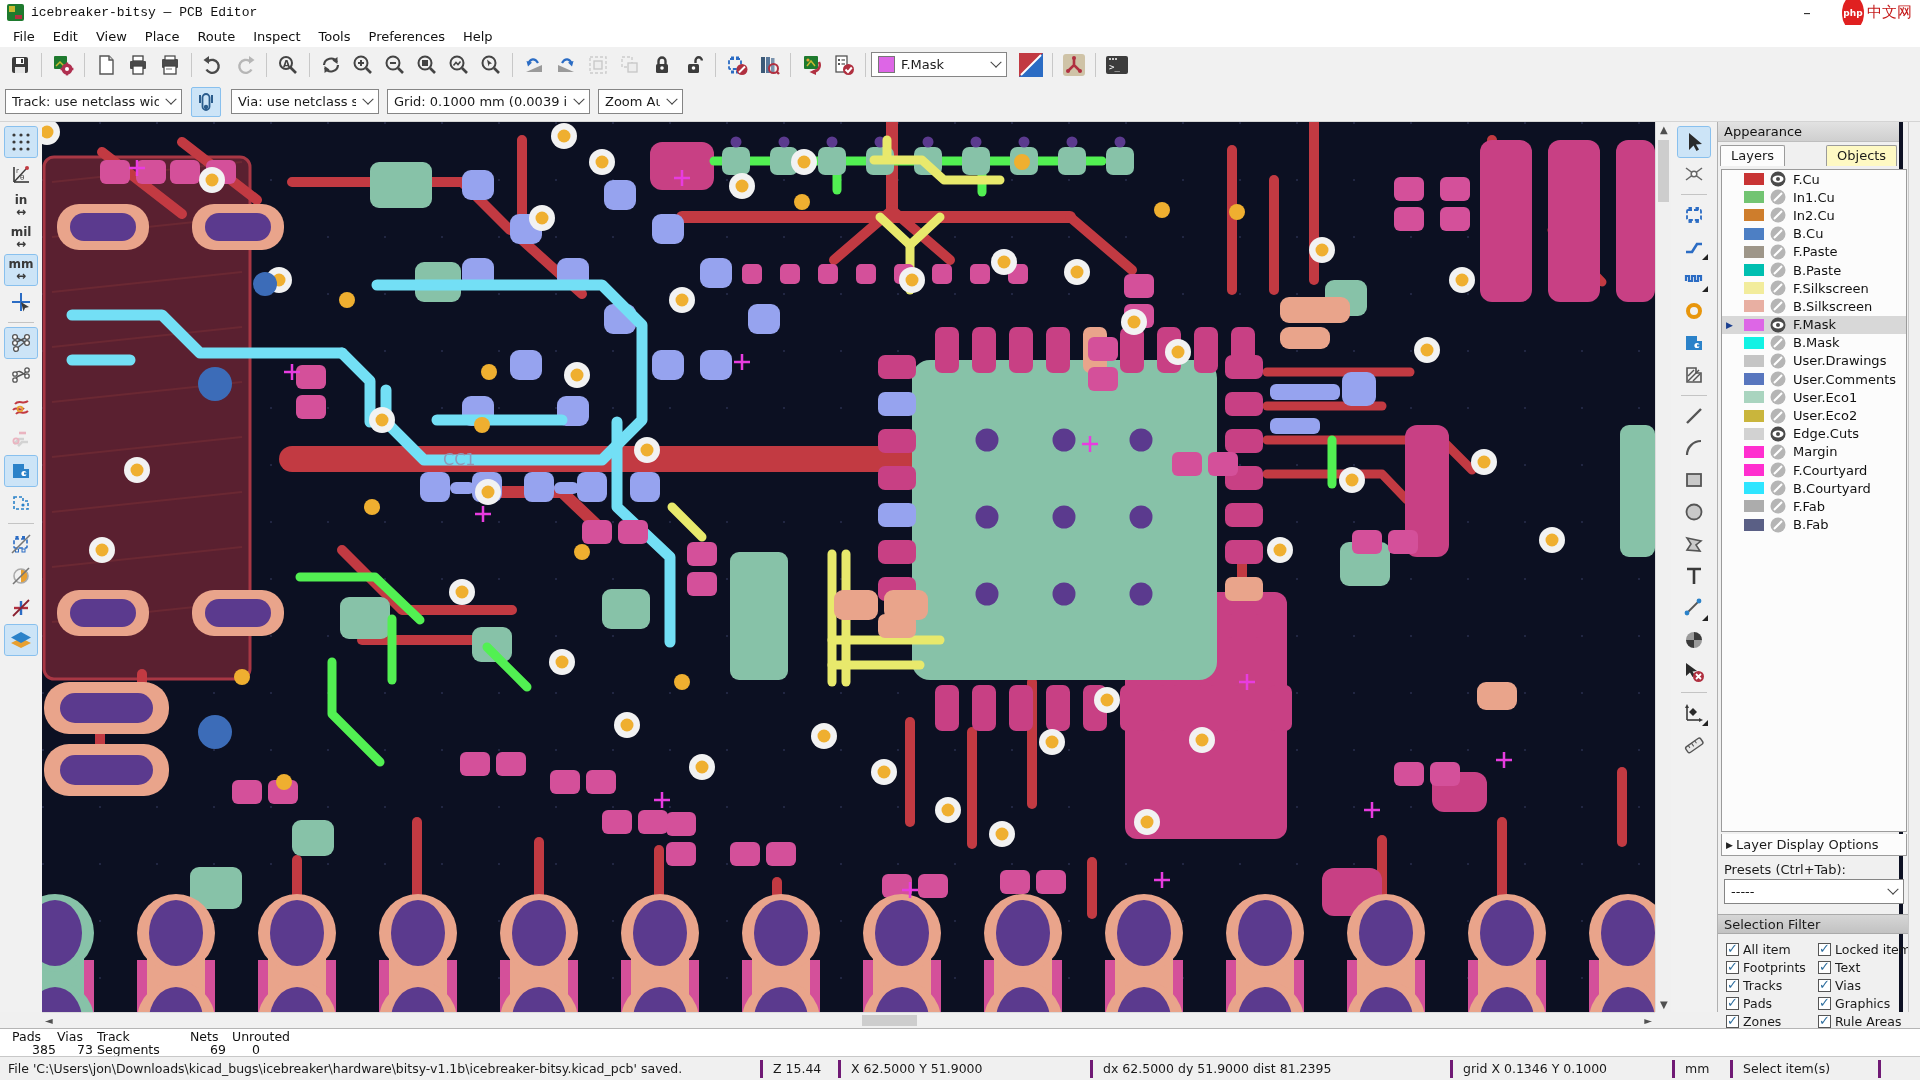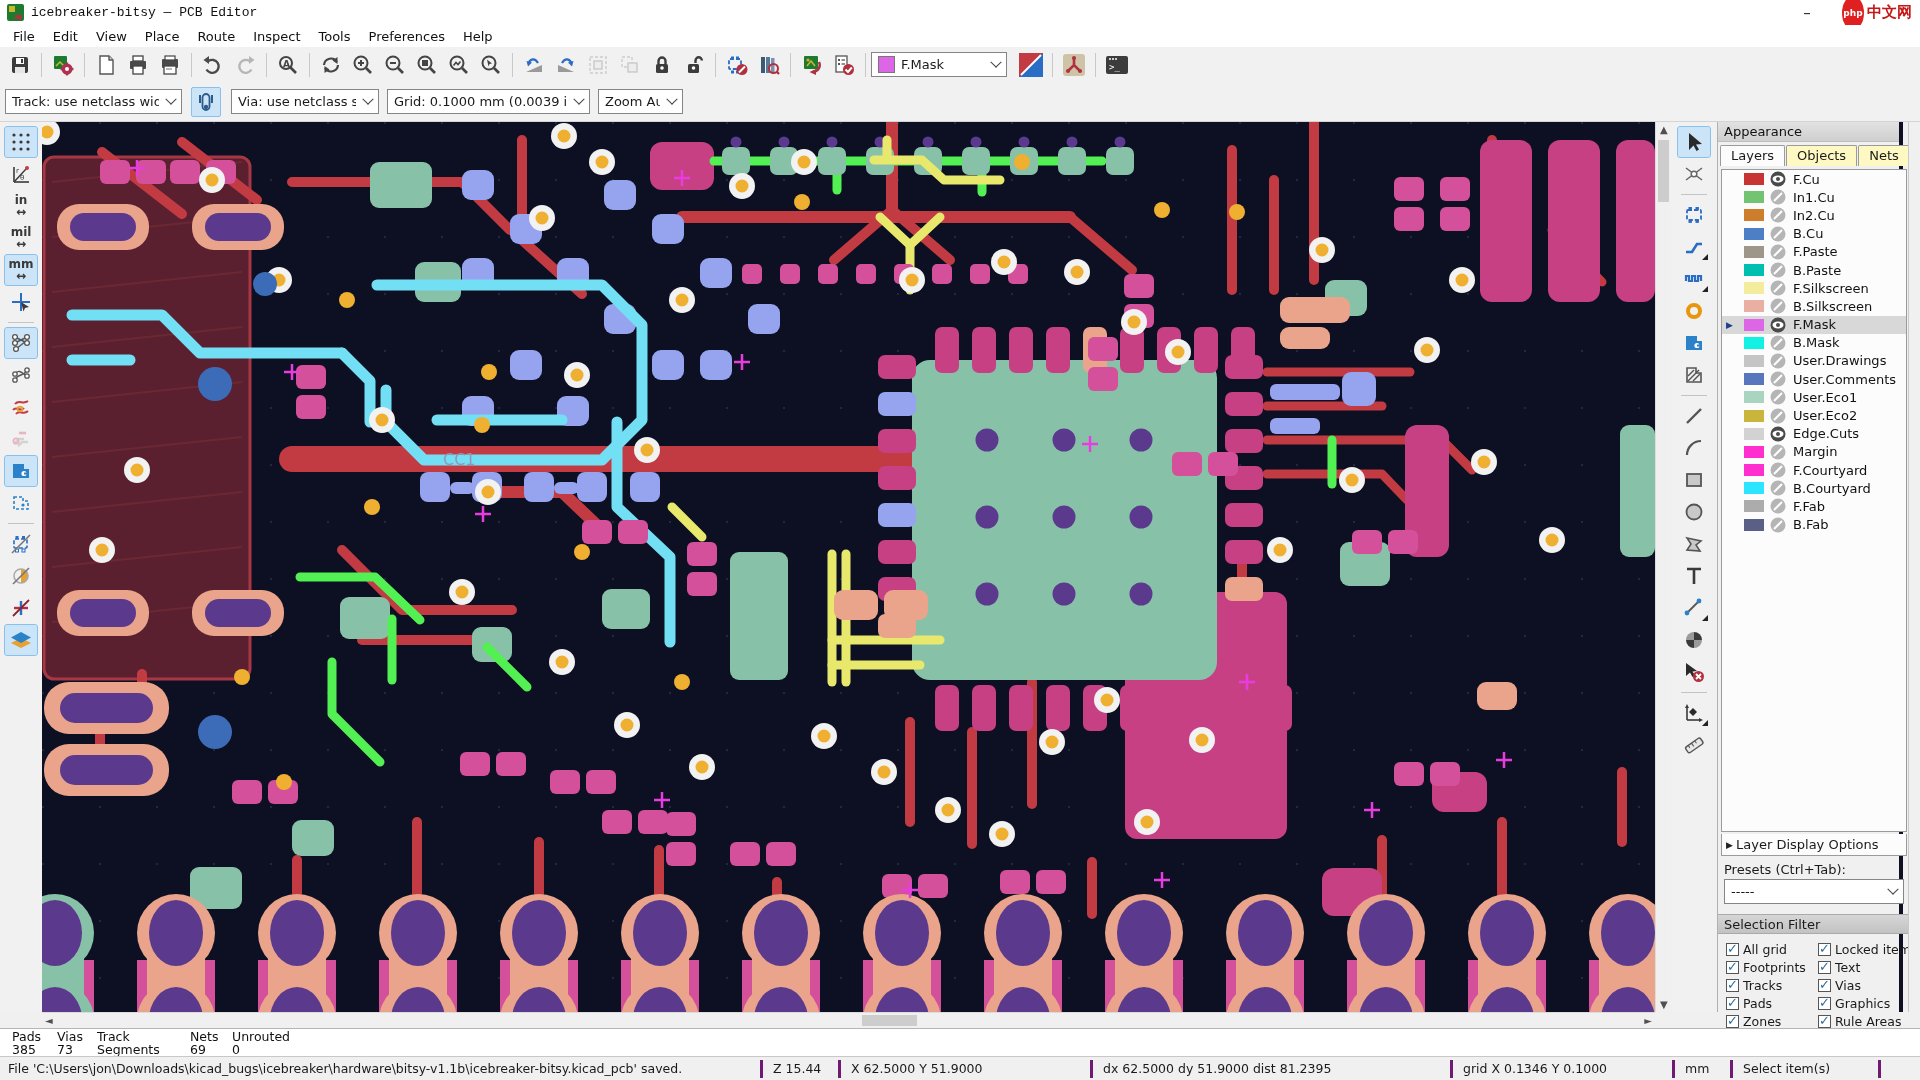--- a/index.html
+++ b/index.html
@@ -8,21 +8,21 @@
   
   #titlebar { position:absolute; left:0; top:0; width:1920px; height:25px; background:#FFFFFF; display:flex; align-items:center; padding-left:7px; }
   #appicon { width:17px; height:17px; border-radius:2px; background:#1E7A2E; position:relative; margin-right:7px; flex:0 0 auto; }
   #appicon:before { content:""; position:absolute; left:2px; top:2px; width:6px; height:6px; background:#C8B830; }
   #appicon:after { content:""; position:absolute; right:2px; bottom:2px; width:7px; height:4px; background:#B03040; }
   #win-title { font-size:13px; color:#111;font-family:Liberation Mono, monospace; }
   #win-controls { margin-left:auto; display:flex; align-items:center; height:25px; }
   #min-btn { width:34px; text-align:center; font-size:15px; color:#333; }
   #watermark { display:flex; align-items:center; gap:3px; margin:0 8px 0 18px; }
   #wm-badge { width:22px; height:34px; border-radius:50%; background:#E02020; color:#fff; font-size:9px; font-weight:bold; display:flex; align-items:center; justify-content:center; }
-  #wm-text { color:#C41818; font-weight:bold; font-size:15px; }
+  #wm-text { color:#C41818; font-weight:normal; font-size:15px; }
   
   #menubar { position:absolute; left:0; top:25px; width:1920px; height:22px; background:#FFFFFF; display:flex; align-items:center; padding-left:4px; }
   .menu-item { padding:2px 9px; color:#111; }
   
   #toolbar1 { position:absolute; left:0; top:47px; width:1920px; height:35px; background:#F1F1F1; display:flex; align-items:center; padding-left:4px; }
   #toolbar2 { position:absolute; left:0; top:82px; width:1920px; height:40px; background:#F1F1F1; border-bottom:1px solid #D4D4D4; display:flex; align-items:center; padding-left:5px; }
   .tb-btn { width:30px; height:30px; display:flex; align-items:center; justify-content:center; border-radius:2px; margin:0 1px; flex:0 0 auto; }
   .tb-btn.disabled { opacity:.35; }
   .tb-sep { width:1px; height:24px; background:#C8C8C8; margin:0 5px; flex:0 0 auto; }
   .dd { height:25px; background:#fff; border:1px solid #858585; display:flex; align-items:center; padding:0 6px; margin-right:8px; flex:0 0 auto; }
@@ -42,21 +42,21 @@
   #canvas-wrap { position:absolute; left:42px; top:122px; width:1861px; height:890px; background:#0C1022; }
   
   #vscroll { position:absolute; left:1655px; top:122px; width:16px; height:890px; background:#F0F0F0; border-left:1px solid #DCDCDC; }
   #vthumb { position:absolute; left:2px; top:18px; width:11px; height:62px; background:#CDCDCD; }
   .scroll-arrow { position:absolute; font-size:10px; color:#505050; }
   #hscroll { position:absolute; left:42px; top:1012px; width:1613px; height:16px; background:#F0F0F0; border-top:1px solid #DCDCDC; }
   #hthumb { position:absolute; left:820px; top:2px; width:55px; height:11px; background:#CDCDCD; }
   
   #panel { position:absolute; left:1717px; top:122px; width:182px; height:890px; background:#F0F0F0; border-left:1px solid #B0B0B0; }
   #appearance-hdr { height:20px; background:linear-gradient(#E2E2E2,#CFCFCF); padding:2px 6px; font-size:13px; color:#111; border-bottom:1px solid #BEBEBE; }
-  #tabs { display:flex; height:24px; padding-top:3px; padding-left:2px; background:#F0F0F0; }
+  #tabs { display:flex; height:24px; padding-top:3px; padding-left:2px; background:#F0F0F0;gap:40px; }
   .tab { padding:2px 10px; border:1px solid #9B9B9B; border-bottom:none; background:#fef9c3; margin-right:1px; font-size:13px; border-radius:2px 2px 0 0; }
   .tab.active { background:#FCFCFC; position:relative; top:0px; }
   #layers-box { position:absolute; left:3px; top:47px; width:186px; height:663px; background:#FCFCFC; border:1px solid #9B9B9B; overflow:hidden; }
   .layer-row { height:18.2px; display:flex; align-items:center; padding-left:4px; }
   .layer-row.sel { background:#D8D8D8; }
   .sel-arrow { width:10px; font-size:9px; color:#1B3F8F; }
   .l-swatch { width:20px; height:12px; margin-left:8px; flex:0 0 auto; }
   .l-vis { width:16px; height:16px; margin-left:6px; flex:0 0 auto; }
   .l-name { margin-left:7px; font-size:13px; color:#111; white-space:nowrap; }
   #ldo-row { position:absolute; left:3px; top:712px; width:186px; height:22px; background:#FCFCFC; border:1px solid #9B9B9B; border-top:none; display:flex; align-items:center; padding-left:4px; font-size:13px; }
@@ -66,21 +66,21 @@
   #selfilter-hdr { position:absolute; left:0px; top:792px; width:190px; height:20px; background:linear-gradient(#D6D6D6,#C2C2C2); border-top:1px solid #AAA; border-bottom:1px solid #AAA; padding:2px 6px; font-size:13px; }
   #selfilter-grid { position:absolute; left:8px; top:818px; width:184px; display:grid; grid-template-columns:92px 92px; grid-auto-rows:18px; }
   .cb-item { display:flex; align-items:center; gap:4px; font-size:12.5px; white-space:nowrap; }
   .cb-box { width:13px; height:13px; border:1px solid #555; background:#fff; position:relative; flex:0 0 auto; }
   .cb-box:after { content:"✓"; position:absolute; left:0px; top:-3px; font-size:13px; font-weight:bold; color:#2E6E9E; }
   #panel-strip { position:absolute; left:1908px; top:122px; width:12px; height:890px; background:#F0F0F0; border-left:1px solid #C9C9C9; }
   
   #status1 { position:absolute; left:0; top:1028px; width:1920px; height:28px; background:#FFFFFF; border-top:1px solid #B5B5B5; display:flex; padding-left:12px; }
   .stat { display:flex; flex-direction:column; font-size:12.5px; line-height:13px; padding-top:1px; }
   .stat .s-label { color:#111; }
-  .stat .s-value { color:#111; }
+  .stat .s-value { color:#111;margin-left:20px; }
   #status2 { position:absolute; left:0; top:1056px; width:1920px; height:24px; background:#F0F0F0; border-top:1px solid #C8C8C8; display:flex; align-items:center; font-size:12.5px; }
   .seg { padding:0 10px; border-left:3px solid #701a75; height:18px; display:flex; align-items:center; white-space:nowrap; }
   #msg-seg { border-left:none; flex:1; padding-left:8px; }
   svg.icon { display:block; }
 </style>
 </head>
 <body>
 
 <div id="titlebar">
   <div id="appicon"></div>
@@ -1318,21 +1318,21 @@
   </div>
   <div id="presets-label">Presets (Ctrl+Tab):</div>
   <div class="dd" id="presets-dd">
     <span class="dd-text">-----</span>
     <span class="chev"></span>
   </div>
   <div id="selfilter-hdr">Selection Filter</div>
   <div id="selfilter-grid">
       <div class="cb-item">
         <span class="cb-box"></span>
-        <span>All grid</span>
+        <span>All item</span>
       </div>
       <div class="cb-item">
         <span class="cb-box"></span>
         <span>Locked items</span>
       </div>
       <div class="cb-item">
         <span class="cb-box"></span>
         <span>Footprints</span>
       </div>
       <div class="cb-item">

